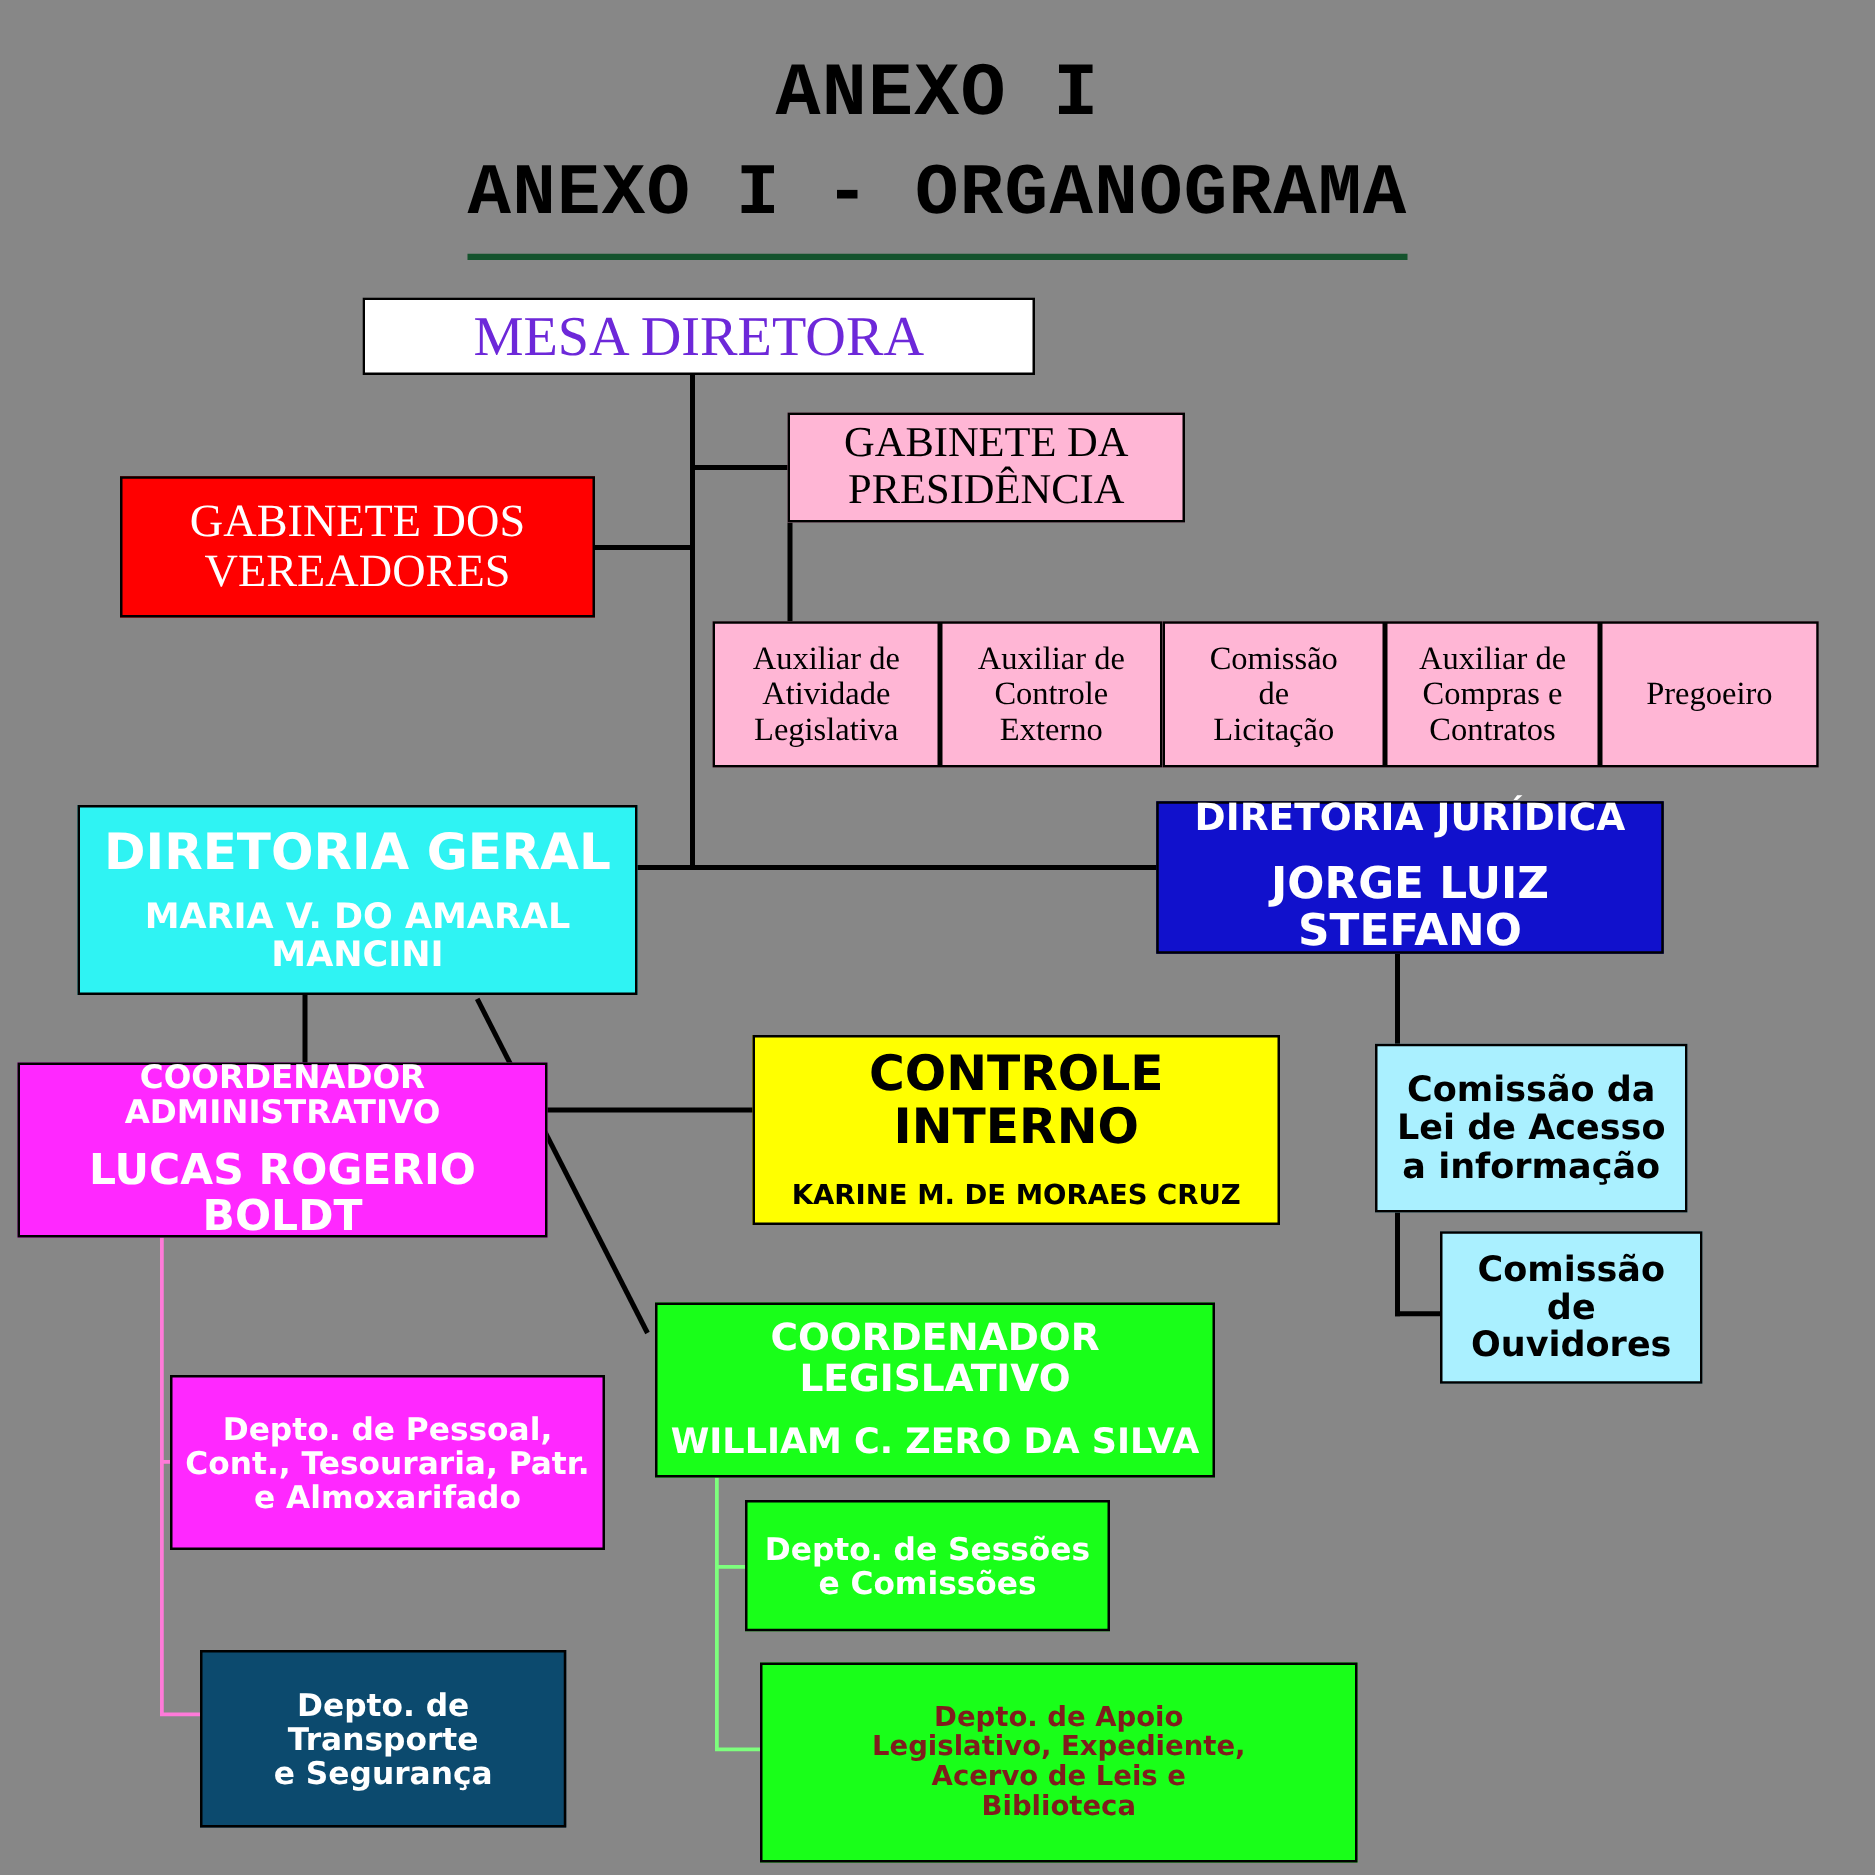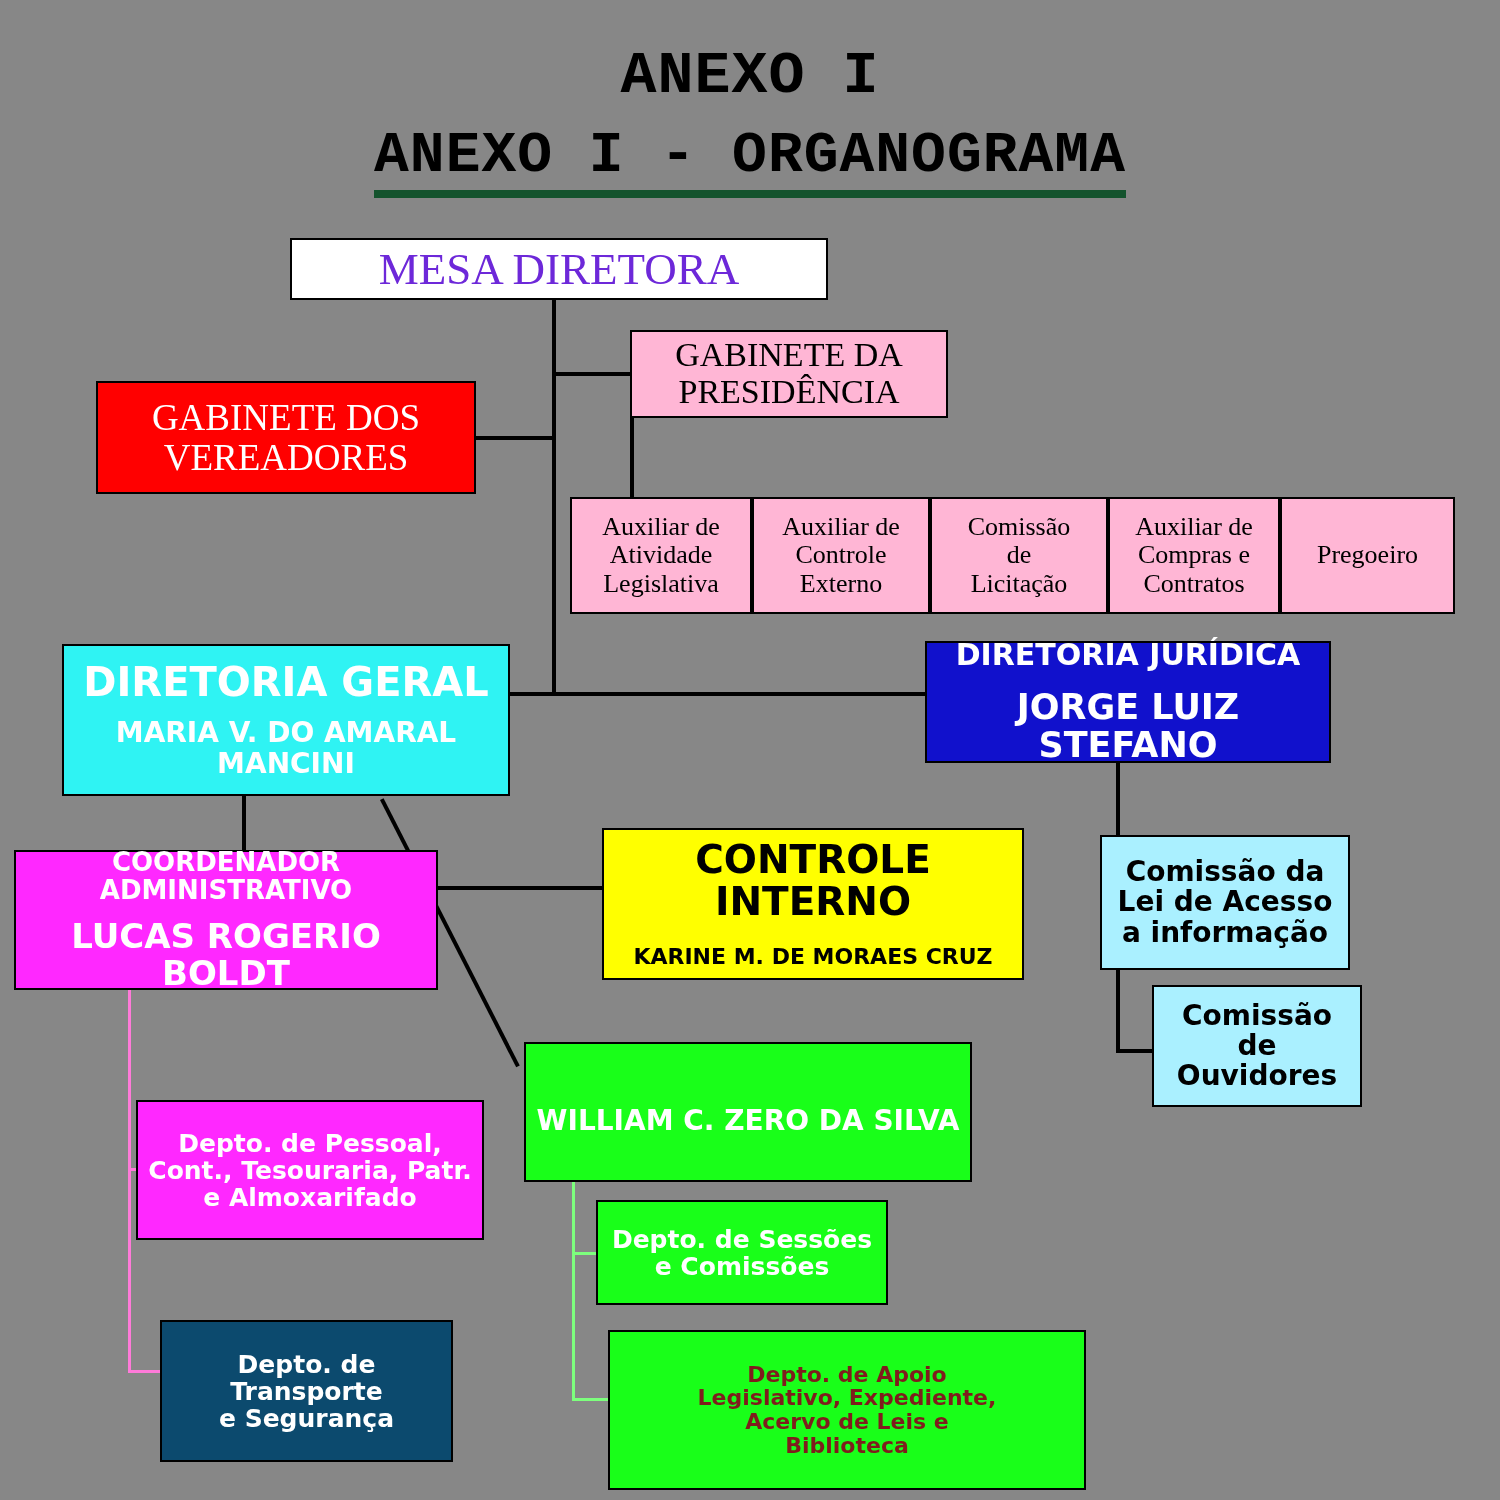--- a/index.html
+++ b/index.html
@@ -31,22 +31,22 @@
     top: 44px;
     font-size: 60px;
     line-height: 64px;
   }
   .title-sub {
     top: 124px;
     font-size: 58px;
     line-height: 64px;
   }
   .title-sub span {
-    border-bottom: 8px solid #14532d;
-    padding-bottom: 2px;
+    border-bottom: 5px solid #14532d;
+    padding-bottom: 15px;
   }
 
   
   .node {
     position: absolute;
     box-sizing: border-box;
     border: 2px solid #000;
     display: flex;
     flex-direction: column;
     align-items: center;
@@ -279,20 +279,21 @@
     <span>a informação</span>
   </div>
 
   <div class="node disp" id="comissao-ouvidores">
     <span>Comissão</span>
     <span>de</span>
     <span>Ouvidores</span>
   </div>
 
   <div class="node disp" id="coordenador-legislativo">
+    <span class="l1">COORDENADOR LEGISLATIVO</span>
     <span class="l2">WILLIAM C. ZERO DA SILVA</span>
   </div>
 
   <div class="node disp" id="depto-pessoal">
     <span>Depto. de Pessoal,</span>
     <span>Cont., Tesouraria, Patr.</span>
     <span>e Almoxarifado</span>
   </div>
 
   <div class="node disp" id="depto-transporte">

